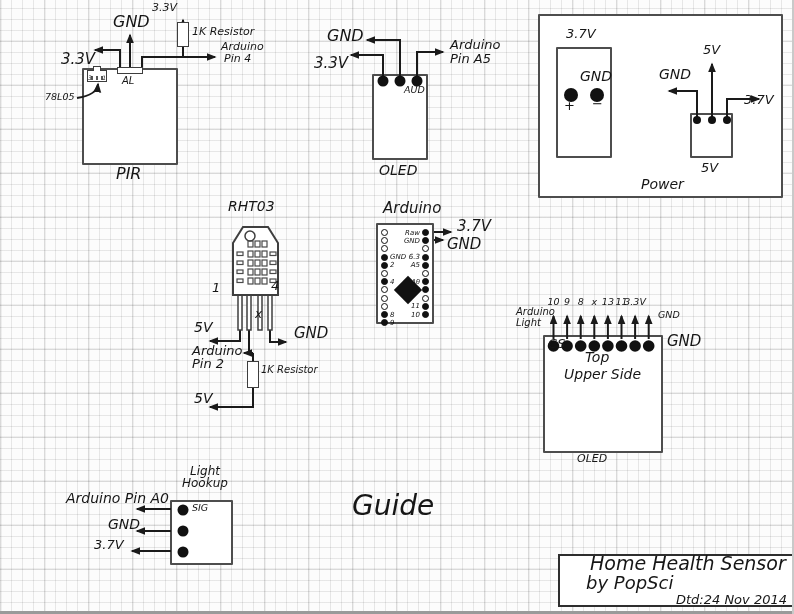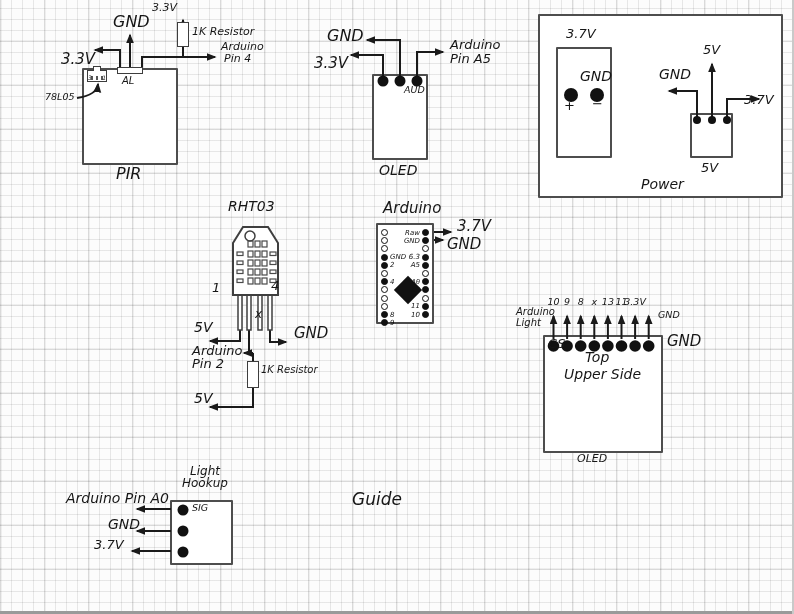--- a/index.html
+++ b/index.html
@@ -269,22 +269,27 @@
   <span class="lbl" style="left:564px;top:367px;font-size:14px;">Upper Side</span>
   <span class="lbl" style="left:577px;top:453px;font-size:11px;">OLED</span>
 
   <span class="lbl" style="left:190px;top:465px;font-size:12px;">Light</span>
   <span class="lbl" style="left:182px;top:477px;font-size:12px;">Hookup</span>
   <span class="lbl" style="left:192px;top:503px;font-size:9.5px;">SIG</span>
   <span class="lbl" style="left:66px;top:491px;font-size:14px;">Arduino Pin A0</span>
   <span class="lbl" style="left:108px;top:517px;font-size:14px;">GND</span>
   <span class="lbl" style="left:94px;top:538px;font-size:13px;">3.7V</span>
 
-  <span class="lbl" style="left:352px;top:491px;font-size:17px;">Guide</span>
-
+  <span class="lbl" style="left:352px;top:491px;font-size:28px;">Guide</span>
+
+  <div class="tblock">
+    <span class="tb1">Home Health Sensor</span>
+    <span class="tb2">by PopSci</span>
+    <span class="tb3">Dtd:24 Nov 2014</span>
+  </div>
 
   <div class="edge-b"></div>
   <div class="edge-r"></div>
 <span class="lbl" style="left: 541.5px; top: 297px; width: 24px; text-align: center; font-size: 9.5px;">10</span>
     <span class="lbl" style="left: 555.1px; top: 297px; width: 24px; text-align: center; font-size: 9.5px;">9</span>
     <span class="lbl" style="left: 568.7px; top: 297px; width: 24px; text-align: center; font-size: 9.5px;">8</span>
     <span class="lbl" style="left: 582.3px; top: 297px; width: 24px; text-align: center; font-size: 9.5px;">x</span>
     <span class="lbl" style="left: 595.9px; top: 297px; width: 24px; text-align: center; font-size: 9.5px;">13</span>
     <span class="lbl" style="left: 609.5px; top: 297px; width: 24px; text-align: center; font-size: 9.5px;">11</span>
     <span class="lbl" style="left: 623.1px; top: 297px; width: 24px; text-align: center; font-size: 9.5px;">3.3V</span>

